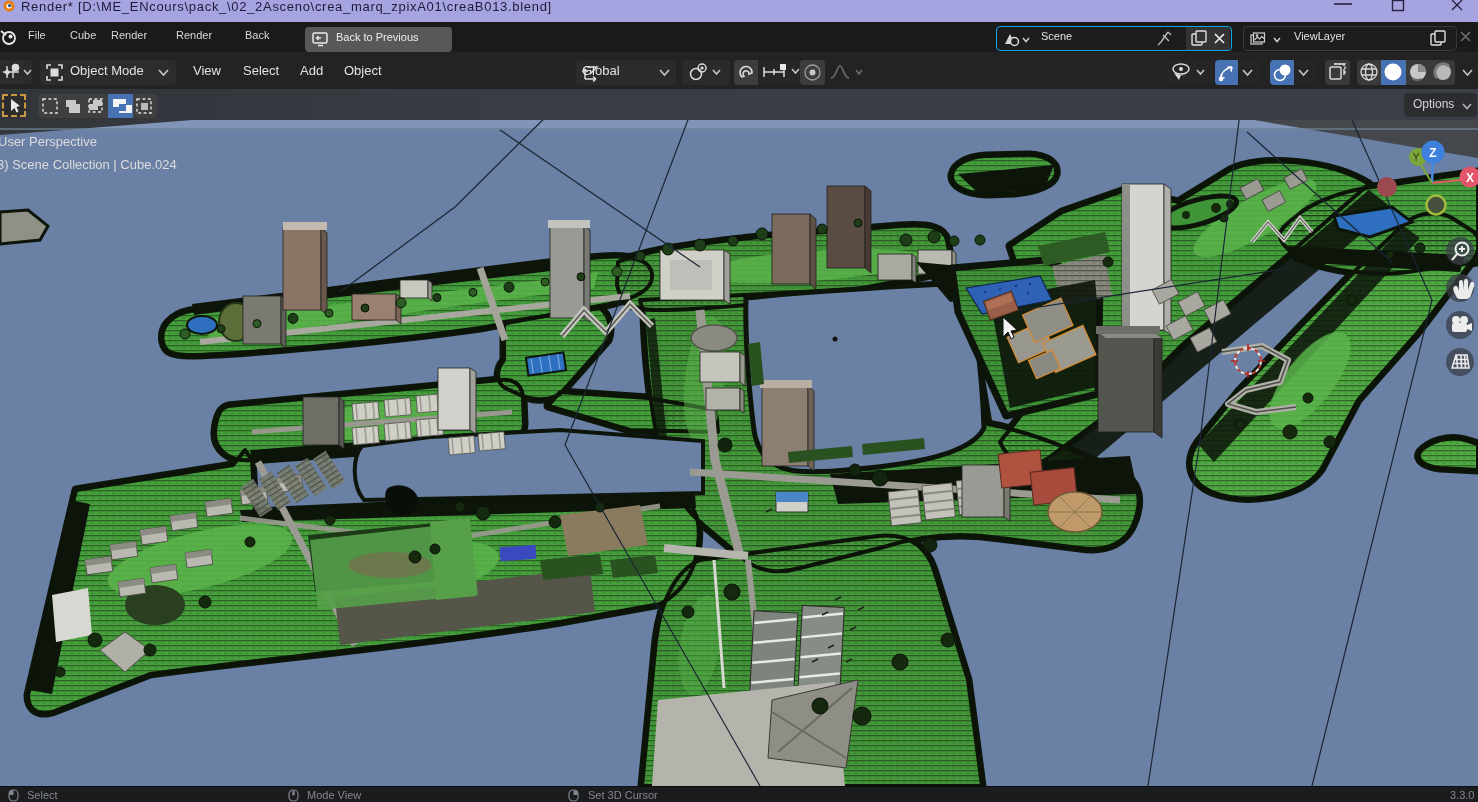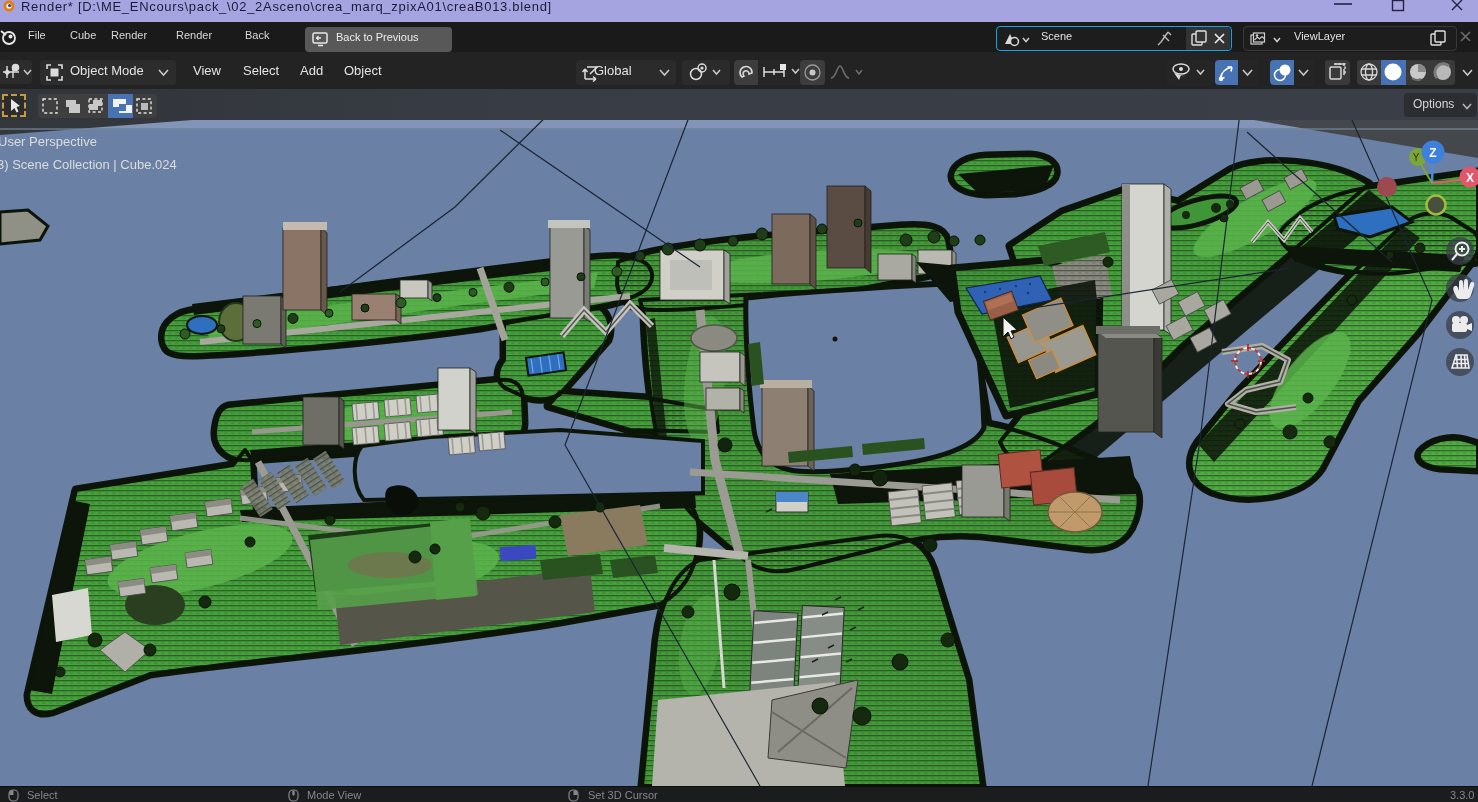--- a/index.html
+++ b/index.html
@@ -583,21 +583,21 @@
       </svg>
 <span class="abs" style="left:193px;top:11px">View</span>
 <span class="abs" style="left:243px;top:11px">Select</span>
 <span class="abs" style="left:300px;top:11px">Add</span>
 <span class="abs" style="left:344px;top:11px">Object</span>
 <div class="abs" style="left:576px;top:8px;width:100px;height:25px;background:#2b2b2b;border-radius:4px;"></div>
 <svg class="abs" style="left:582px;top:11px" width="20" height="19">
 <path d="M3,16 L3,6 M3,16 L14,16 M3,6 l-2.5,3 M3,6 l2.5,3 M14,16 l-3,-2.5 M14,16 l-3,2.5" stroke="#dcdcdc" stroke-width="1.5" fill="none"></path>
 <path d="M5,4 L15,4 L8,11" stroke="#dcdcdc" stroke-width="1.5" fill="none"></path>
 </svg>
-<span class="abs" style="left:594px;top:11px">Global</span>
+<span class="abs" style="left:582px;top:11px">Global</span>
 <svg class="abs" style="left:658px;top:16px" width="14" height="10">
         <path d="M2,2 l4.5,5 l4.5,-5" stroke="#c8c8c8" stroke-width="1.6" fill="none"></path>
       </svg>
 <div class="abs" style="left:682px;top:8px;width:48px;height:25px;background:#2b2b2b;border-radius:4px;"></div>
 <svg class="abs" style="left:688px;top:11px" width="36" height="19">
 <circle cx="8" cy="11" r="5.5" fill="none" stroke="#dcdcdc" stroke-width="1.5"></circle>
 <circle cx="14" cy="5" r="4" fill="none" stroke="#dcdcdc" stroke-width="1.5"></circle>
 <circle cx="14" cy="5" r="1.6" fill="#dcdcdc"></circle>
 <path d="M25,7 l3.5,4 l3.5,-4" stroke="#c8c8c8" stroke-width="1.5" fill="none"></path>
 </svg>

